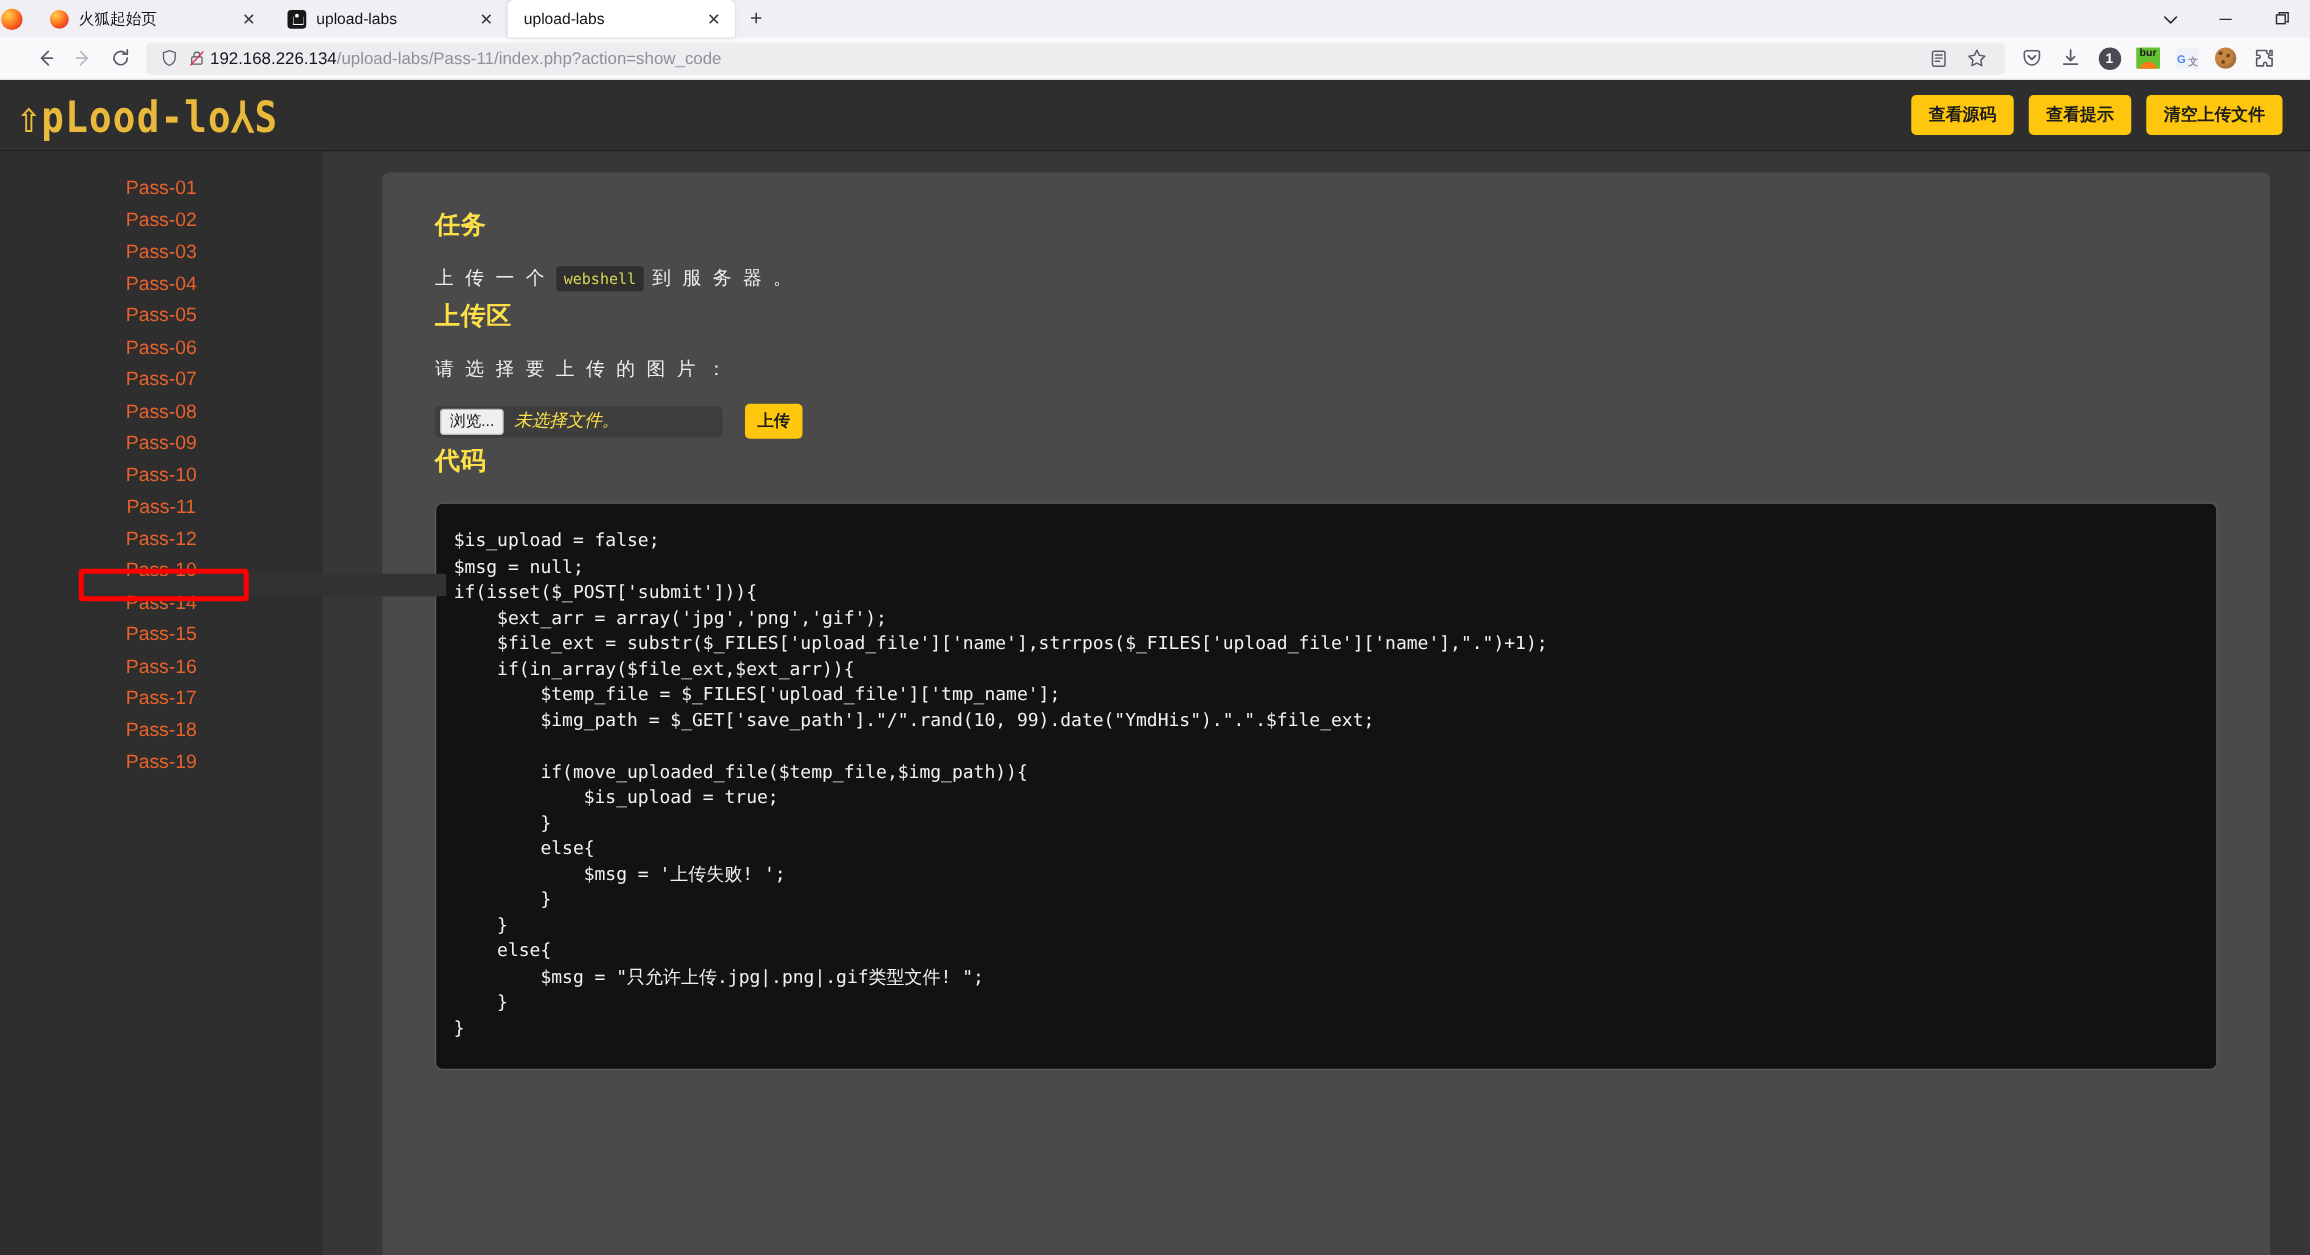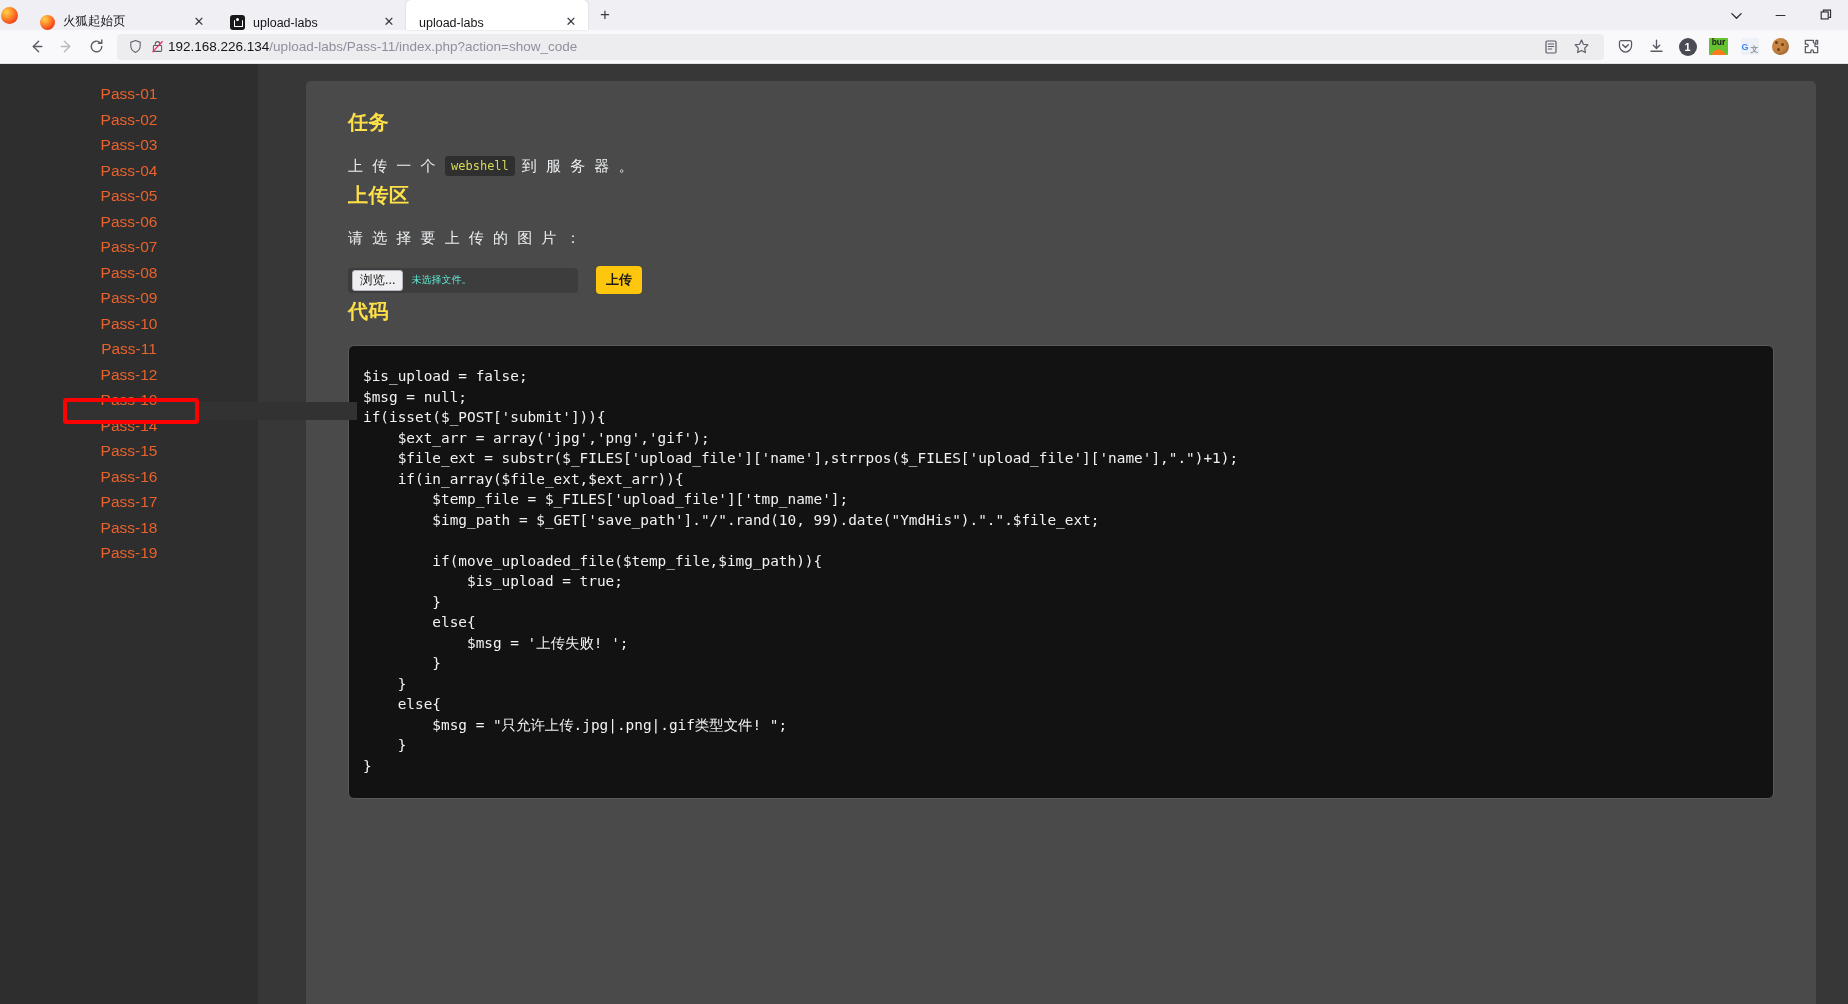--- a/index.html
+++ b/index.html
@@ -26,21 +26,21 @@
     display: flex; align-items: center; justify-content: center;
     overflow: hidden;
   }
   .ff-logo {
     width: 17px; height: 17px; border-radius: 50%;
     background: radial-gradient(circle at 32% 30%, #ffd14d 0%, #ff8a2b 38%, #f24b1c 70%, #cf2b5e 100%);
     margin-left: -7px;
   }
   .tab {
     height: 30px;
-    display: flex; align-items: flex-end;
+    display: flex; align-items: center;
     padding: 0 8px 0 13px;
     font-size: 12.5px;
     color: #15141a;
     position: relative;
     min-width: 0;
   }
   .tab.inactive { width: 190px; }
   .tab.active {
     width: 182px;
     background: #ffffff;
@@ -244,21 +244,21 @@
     font-weight: bold;
     margin: 0 0 20px 0;
     letter-spacing: .5px;
   }
   h2.sec.second { }
   .task-line {
     color: #eceff1;
     font-size: 15px;
     letter-spacing: 2.5px;
     margin-bottom: 6px;
-    display: flex; align-items: center;
+    display: flex; align-items: flex-start;
   }
   code.inline {
     background: #2f2f2f;
     color: #d5d956;
     font-family: "DejaVu Sans Mono", monospace;
     font-size: 12px;
     letter-spacing: 0;
     padding: 3px 6px;
     border-radius: 3px;
     margin: 0 7px;
@@ -278,21 +278,21 @@
     padding: 0 4px;
   }
   .browse-btn {
     background: #efeff1; color: #111;
     font-size: 12.5px;
     padding: 2px 7px; border-radius: 3px;
     border: 1px solid #b7b7be;
     line-height: 15px;
     white-space: nowrap;
   }
-  .file-name { color: #5eead4; font-size: 10px; margin-left: 8px; white-space: nowrap; }
+  .file-name { color: #fde047; font-size: 14px; margin-left: 8px; white-space: nowrap; font-style: italic; }
   .submit-btn {
     background: #fec60d; color: #1c1c1c;
     font-size: 13px; font-weight: bold;
     padding: 5px 10px; border-radius: 4px;
   }
 
   .codebox {
     background: #121212;
     border: 1px solid #5a5a5a;
     border-radius: 6px;
@@ -443,20 +443,28 @@
       <span class="tb-ico ext-puzzle">
         <svg width="17" height="17" viewBox="0 0 16 16">
             <path d="M6.2 2.2h3.6v1.5a1.2 1.2 0 1 0 2.4 0V2.2h1.6v3.6h-1.5a1.2 1.2 0 1 0 0 2.4h1.5v5.6H9.8v-1.5a1.2 1.2 0 1 0-2.4 0v1.5H2.2V8.2h1.5a1.2 1.2 0 1 0 0-2.4H2.2V2.2z" fill="none" stroke="currentColor" stroke-width="1.2" stroke-linejoin="round"></path>
           </svg>
       </span>
     </div>
   </div>
 
   <div class="page">
 
+    <div class="site-header">
+      <div class="logo">⇧pLood-lo⅄S</div>
+      <div class="header-btns">
+        <div class="hbtn">查看源码</div>
+        <div class="hbtn">查看提示</div>
+        <div class="hbtn">清空上传文件</div>
+      </div>
+    </div>
 
     <div class="body-row">
 
       <div class="sidebar">
         <div class="current-hl"></div>
         <div class="sidebar-list">
           <a class="side-link">Pass-01</a>
           <a class="side-link">Pass-02</a>
           <a class="side-link">Pass-03</a>
           <a class="side-link">Pass-04</a>

